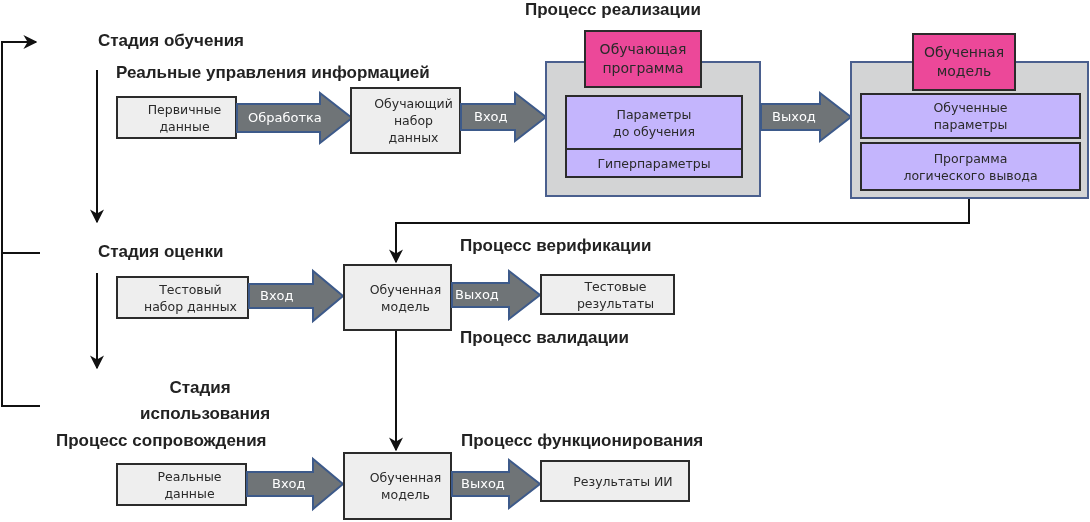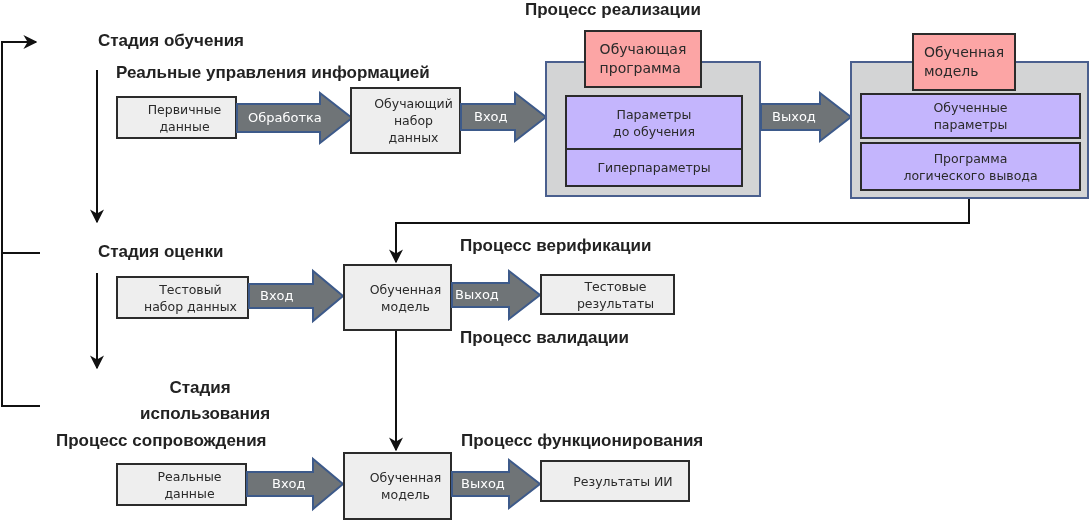--- a/index.html
+++ b/index.html
@@ -9,22 +9,22 @@
              font-size:17px; color:#222; white-space:nowrap; line-height:20px; }
   .box { position:absolute; box-sizing:border-box; background:#eeeeee; border:2px solid #2b2b2b;
          display:flex; align-items:center; justify-content:center; text-align:center;
          font-family:"DejaVu Sans", sans-serif; font-size:12.5px; color:#2a2a2a; line-height:17px;
          white-space:pre-line;padding-left:16px; }
   .container { position:absolute; box-sizing:border-box; background:#d3d4d5; border:2px solid #4a5f8e; }
   .inner { position:absolute; box-sizing:border-box; background:#c4b5fd; border:2px solid #2b2b2b;
            display:flex; align-items:center; justify-content:center; text-align:center;
            font-family:"DejaVu Sans", sans-serif; font-size:12.5px; color:#2a2a2a; line-height:17px;
            white-space:pre-line; }
-  .tab { position:absolute; box-sizing:border-box; background:#fca5a5; border:2px solid #2b2b2b;
-         display:flex; align-items:center; justify-content:center; text-align:left;
+  .tab { position:absolute; box-sizing:border-box; background:#ec4899; border:2px solid #2b2b2b;
+         display:flex; align-items:center; justify-content:center; text-align:center;
          font-family:"DejaVu Sans", sans-serif; font-size:14px; color:#2a2a2a; line-height:19px;
          white-space:pre-line; z-index:2; }
   .arrow { position:absolute; }
   .arrow svg { position:absolute; left:0; top:0; overflow:visible; }
   .arrow-label { position:absolute; font-family:"DejaVu Sans", sans-serif; font-size:13px;
                  color:#ffffff; white-space:nowrap; line-height:14px; }
   svg.lines { position:absolute; left:0; top:0; }
 </style>
 </head>
 <body>
@@ -78,21 +78,21 @@
       <polygon points="1,12 55,12 55,1 86,25 55,49 55,38 1,38" fill="#6f7477" stroke="#3d5a8a" stroke-width="2"></polygon>
     </svg>
   <span class="arrow-label" style="left:14px;top:18px;">Вход</span>
 </div>
 
 <div class="container" style="left:545px;top:61px;width:216px;height:136px;"></div>
 <div class="tab" style="left:584px;top:30px;width:118px;height:58px;">Обучающая
 программа</div>
 <div class="inner" style="left:565px;top:95px;width:178px;height:55px;">Параметры
 до обучения</div>
-<div class="inner" style="left:565px;top:148px;width:178px;height:39px;">Гиперпараметры</div>
+<div class="inner" style="left:565px;top:148px;width:178px;height:30px;">Гиперпараметры</div>
 
 <div class="arrow" style="left:760px;top:92px;width:94px;height:50px;">
   <svg width="94" height="50">
       <polygon points="1,12 60,12 60,1 91,25 60,49 60,38 1,38" fill="#6f7477" stroke="#3d5a8a" stroke-width="2"></polygon>
     </svg>
   <span class="arrow-label" style="left:12px;top:18px;">Выход</span>
 </div>
 
 <div class="container" style="left:850px;top:61px;width:239px;height:138px;"></div>
 <div class="tab" style="left:912px;top:33px;width:104px;height:58px;">Обученная

